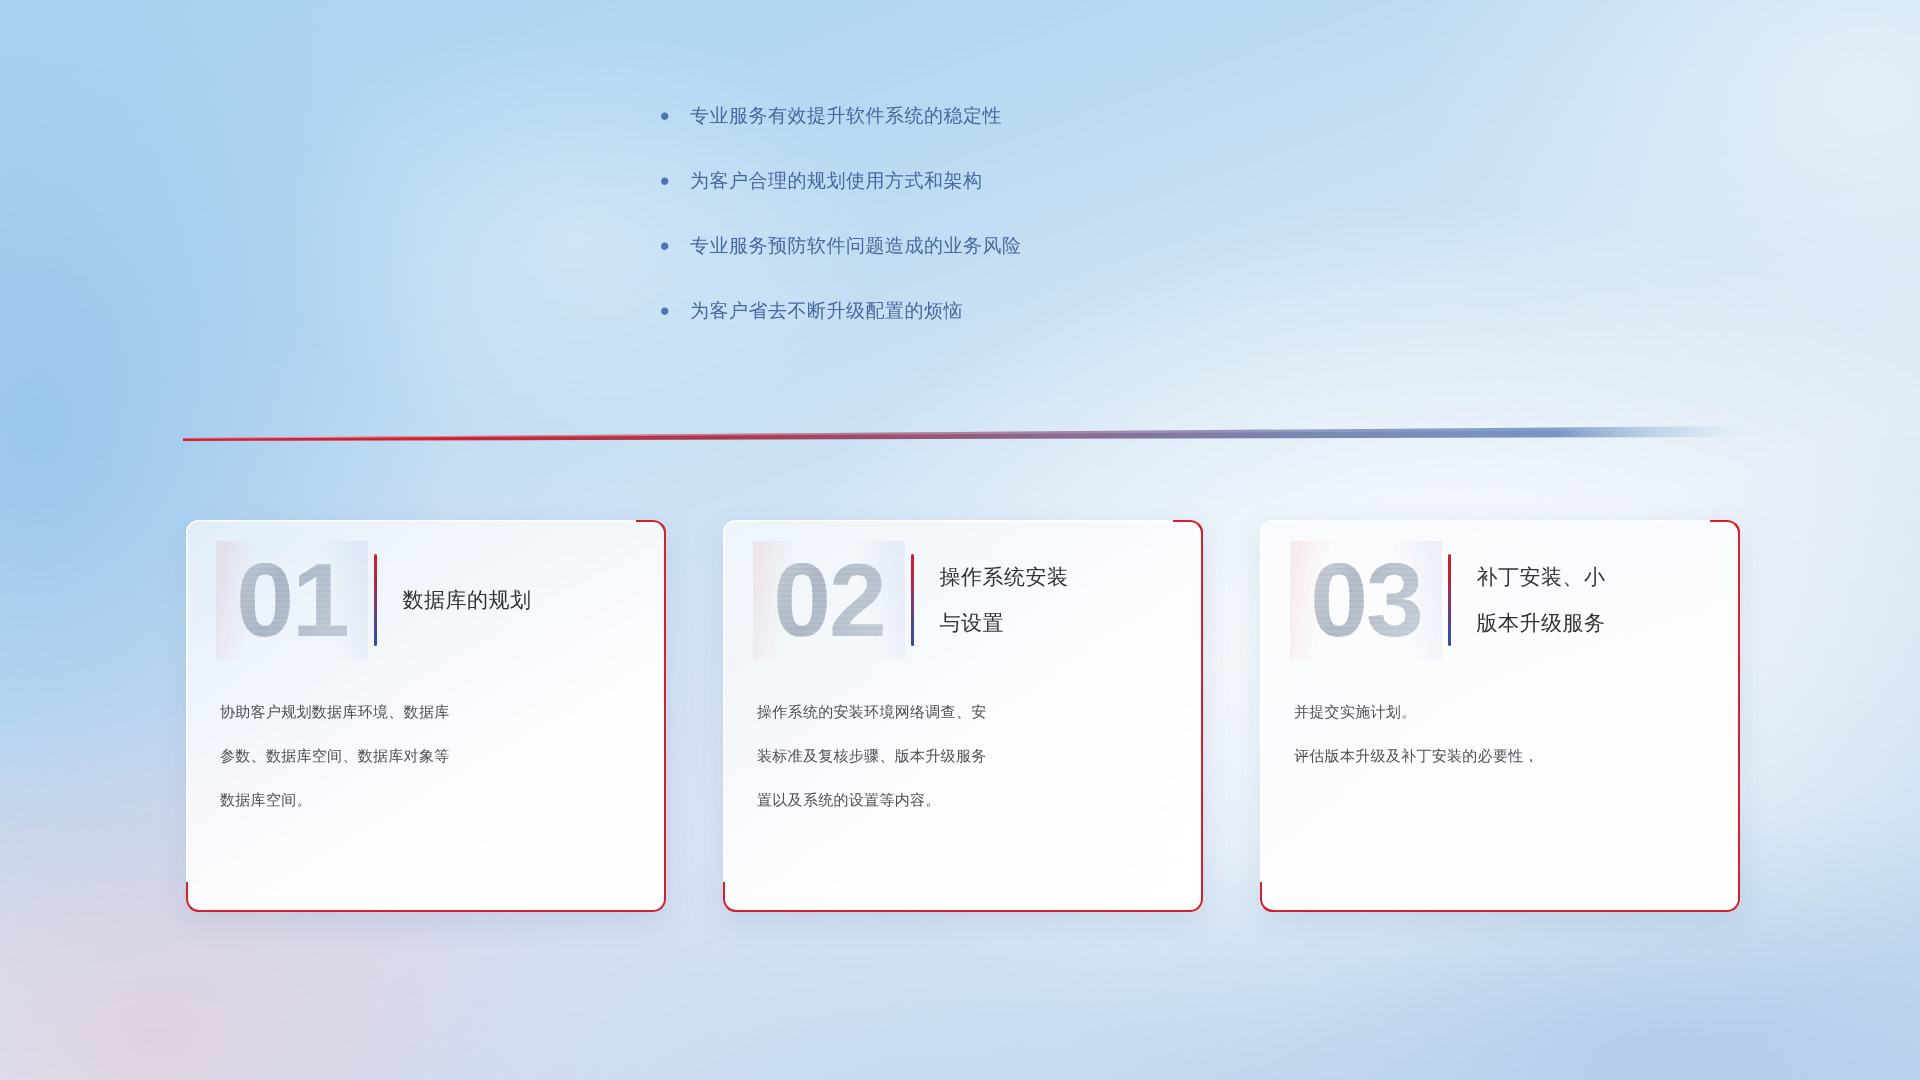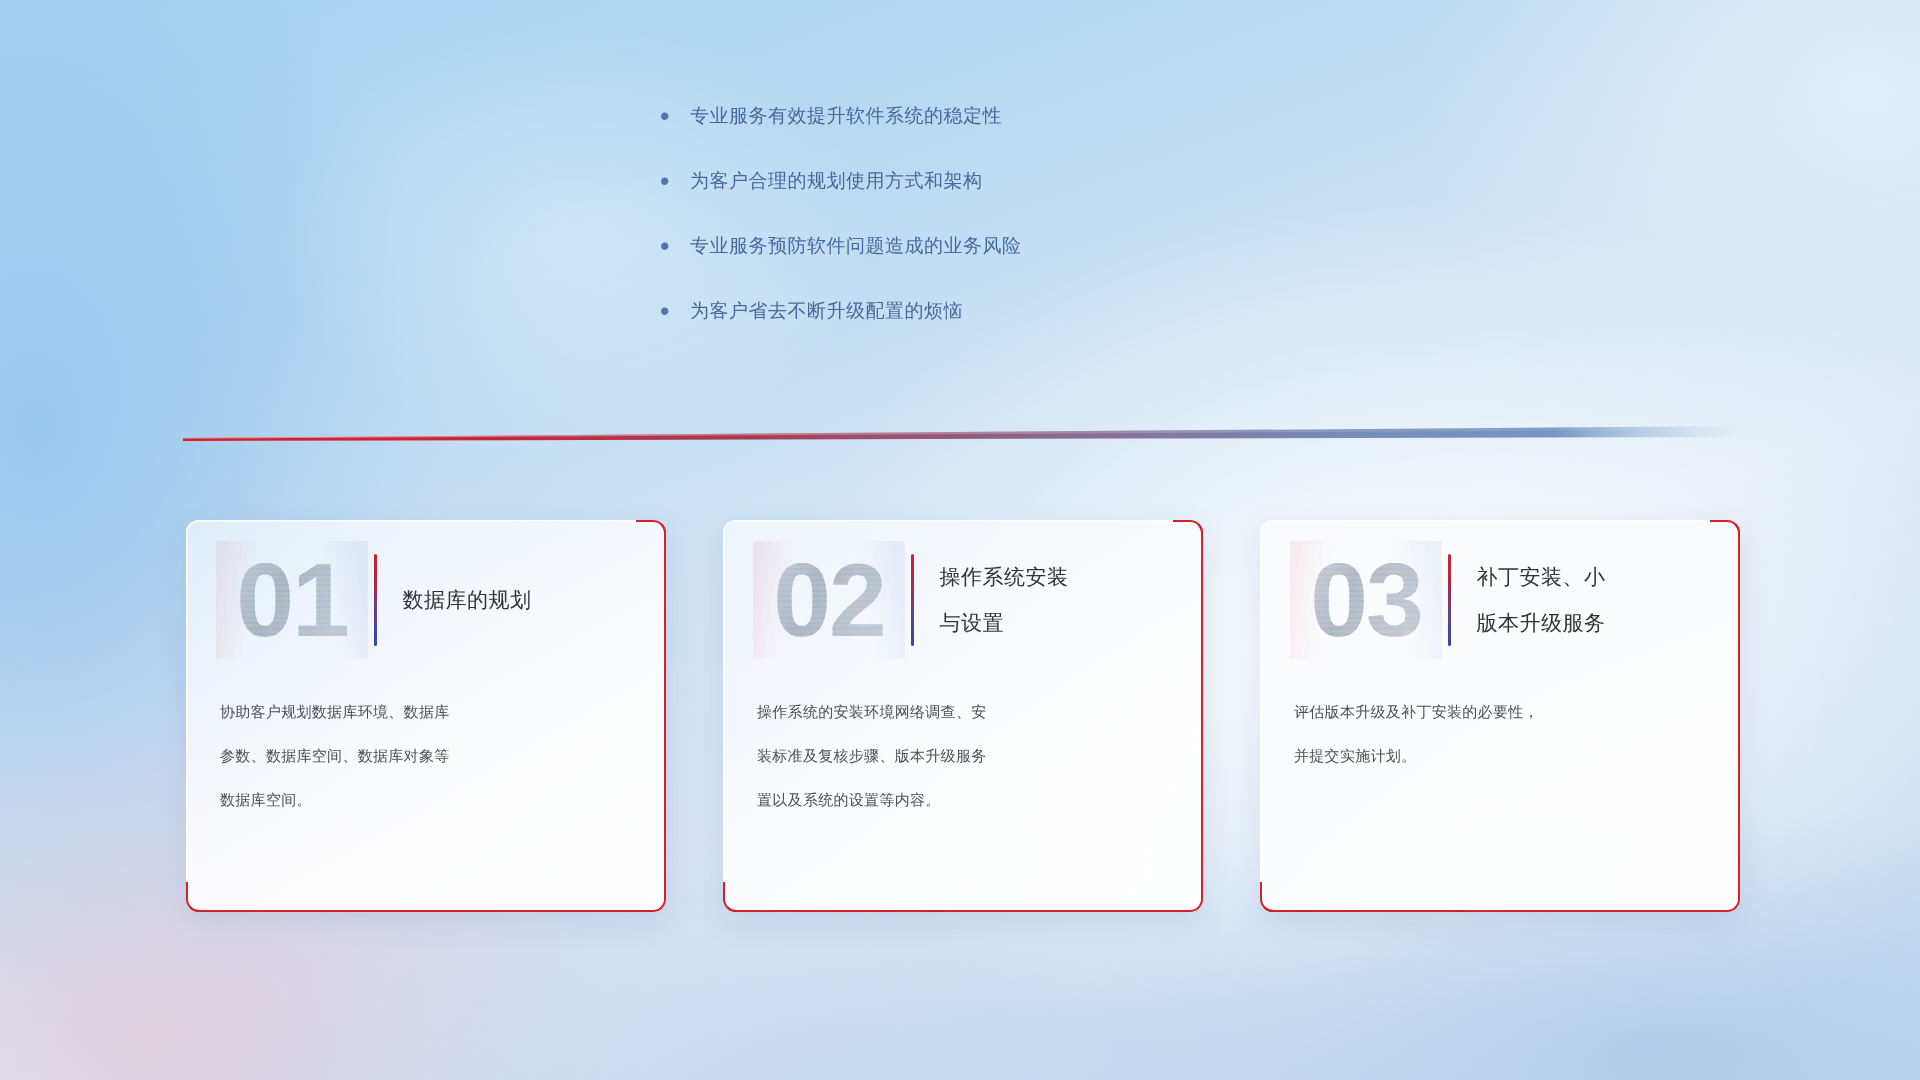--- a/index.html
+++ b/index.html
@@ -320,19 +320,19 @@
           <div class="card-num-glyph">03</div>
           <div class="card-num-tint"></div>
         </div>
         <div class="card-rule"></div>
         <div class="card-title">
           <span class="t-line">补丁安装、小</span>
           <span class="t-line">版本升级服务</span>
         </div>
       </div>
       <div class="card-body">
+        <span class="b-line">并提交实施计划。</span>
         <span class="b-line">评估版本升级及补丁安装的必要性，</span>
-        <span class="b-line">并提交实施计划。</span>
       </div>
     </div>
 
   </div>
 </div>
 
 </body></html>

